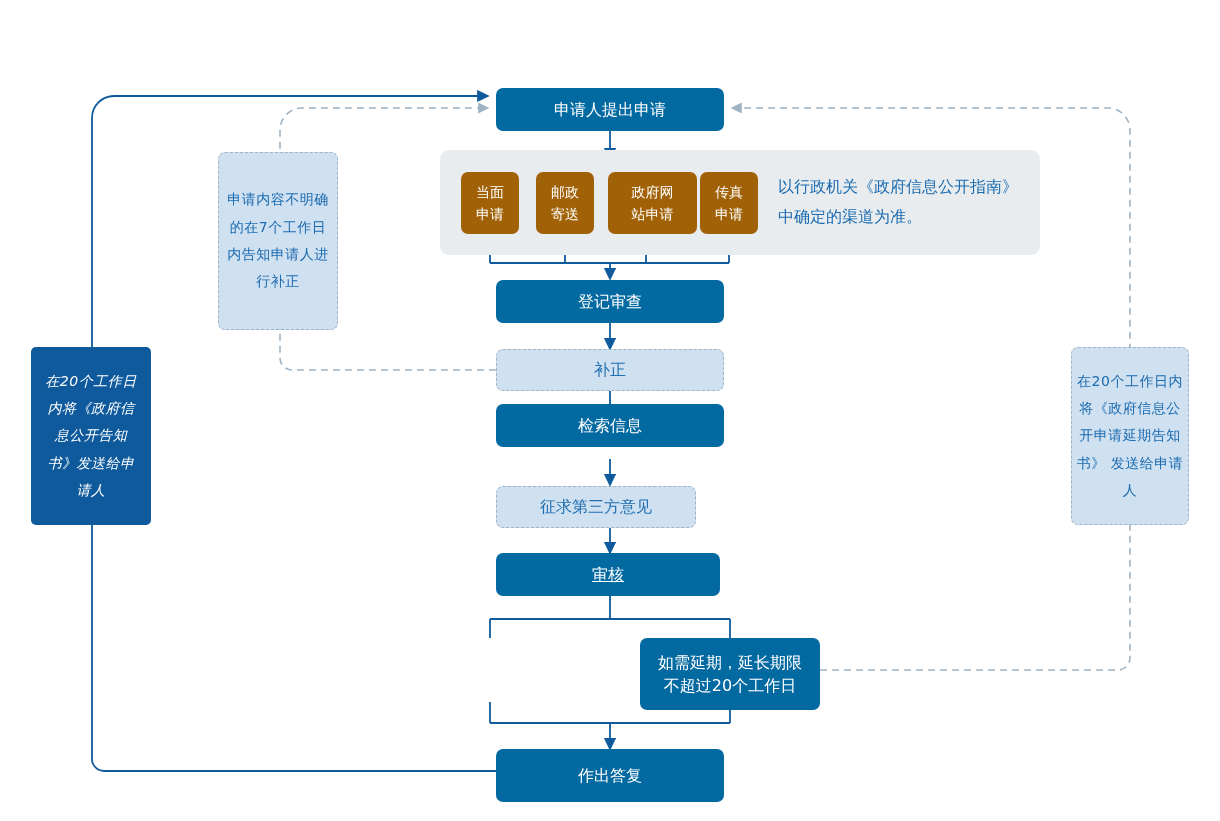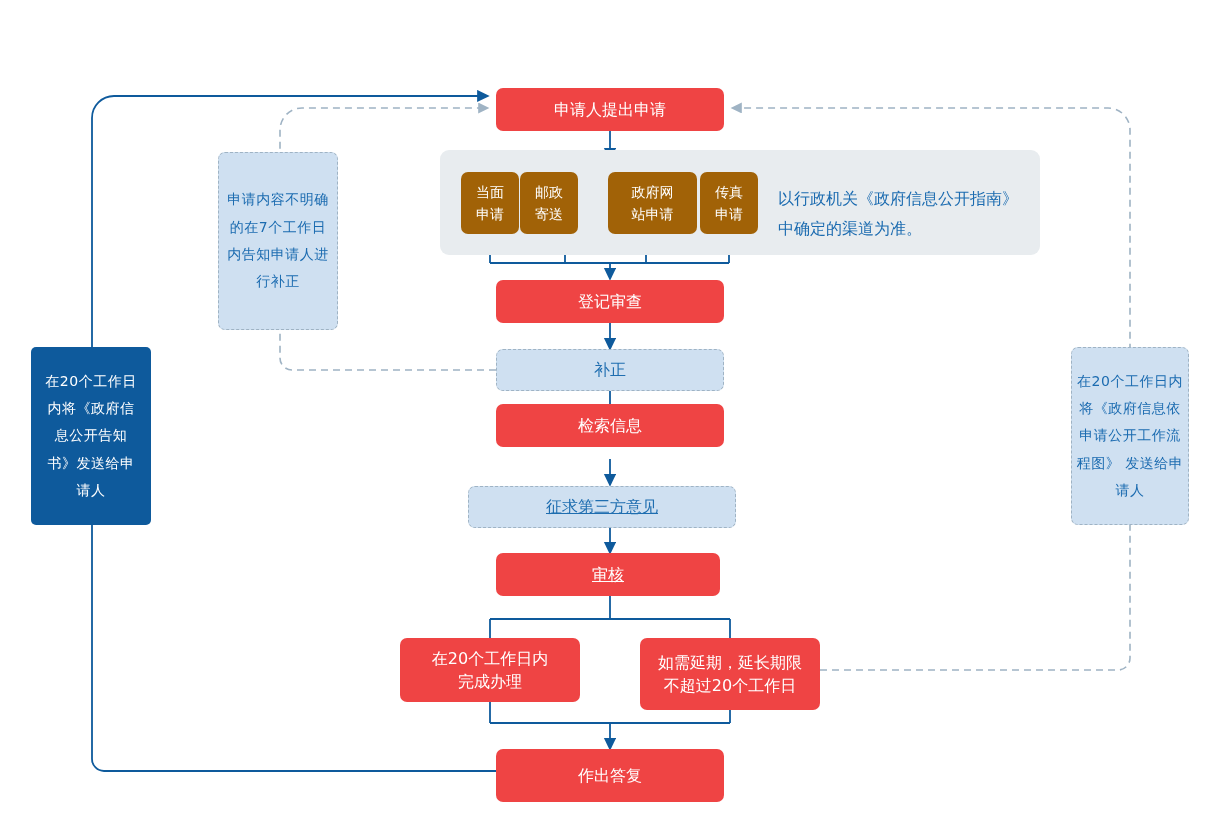--- a/index.html
+++ b/index.html
@@ -41,21 +41,21 @@
     display: flex;
     align-items: center;
     justify-content: center;
     text-align: center;
     box-sizing: border-box;
     border-radius: 7px;
     line-height: 1.45;
     white-space: pre-line;
   }
   .node.primary {
-    background: #ef4444;
+    background: #0369a1;
     color: #ffffff;
     font-size: 16px;
   }
   .node.soft {
     background: #cfe0f1;
     color: #1f6eb0;
     border: 1px dashed #9fb3c4;
     font-size: 16px;
   }
   .node.note-soft {
@@ -149,51 +149,49 @@
     <g stroke="#9fb3c4" stroke-width="1.6" stroke-dasharray="7 5" fill="none">
 
       <path d="M496,370 L292,370 A12,12 0 0 1 280,358 L280,130 A22,22 0 0 1 302,108 L487,108" marker-end="url(#arrowDash)"></path>
 
       <path d="M820,670 L1118,670 A12,12 0 0 0 1130,658 L1130,130 A22,22 0 0 0 1108,108 L733,108" marker-end="url(#arrowDash)"></path>
     </g>
   </svg>
 
   <div class="panel" style="left:440px; top:150px; width:600px; height:105px;"></div>
 
-  <div class="panel-note" style="left:778px; top:172px; width:270px;margin-top:12px;">以行政机关《政府信息公开指南》
+  <div class="panel-note" style="left:778px; top:172px; width:270px;">以行政机关《政府信息公开指南》
 中确定的渠道为准。</div>
 
   <div class="node primary" style="left:496px; top:88px; width:228px; height:43px;">申请人提出申请</div>
 
   <div class="node channel" style="left:461px; top:172px; width:58px; height:62px;">当面
 申请</div>
-  <div class="node channel" style="left:520px; top:172px; width:58px; height:62px;">邮政
+  <div class="node channel" style="left:536px; top:172px; width:58px; height:62px;">邮政
 寄送</div>
   <div class="node channel" style="left:608px; top:172px; width:89px; height:62px;">政府网
 站申请</div>
   <div class="node channel" style="left:700px; top:172px; width:58px; height:62px;">传真
 申请</div>
 
   <div class="node soft" style="left:496px; top:349px; width:228px; height:42px;">补正</div>
 
   <div class="node primary" style="left:496px; top:280px; width:228px; height:43px;">登记审查</div>
 
   <div class="node primary" style="left:496px; top:404px; width:228px; height:43px;">检索信息</div>
 
-  <div class="node soft" style="left:468px; top:486px; width:268px; height:42px;text-decoration:underline;">征求第三方意见</div>
+  <div class="node soft" style="left:496px; top:486px; width:200px; height:42px;">征求第三方意见</div>
 
   <div class="node primary" style="left:496px; top:553px; width:224px; height:43px;text-decoration:underline;">审核</div>
 
-  <div class="node primary" style="left:400px; top:638px; width:180px; height:64px;">在20个工作日内
-完成办理</div>
 
   <div class="node primary" style="left:640px; top:638px; width:180px; height:72px;">如需延期，延长期限
 不超过20个工作日</div>
 
   <div class="node primary" style="left:496px; top:749px; width:228px; height:53px;">作出答复</div>
 
   <div class="node note-soft" style="left:218px; top:152px; width:120px; height:178px;">申请内容不明确的在7个工作日内告知申请人进行补正</div>
 
-  <div class="node note-dark" style="left:31px; top:347px; width:120px; height:178px;">在20个工作日内将《政府信息公开告知书》发送给申请人</div>
+  <div class="node note-dark" style="left:31px; top:347px; width:120px; height:178px;font-style:italic;">在20个工作日内将《政府信息公开告知书》发送给申请人</div>
 
-  <div class="node note-soft" style="left:1071px; top:347px; width:118px; height:178px;">在20个工作日内将《政府信息依申请公开工作流程图》 发送给申请人</div>
+  <div class="node note-soft" style="left:1071px; top:347px; width:118px; height:178px;">在20个工作日内将《政府信息公开申请延期告知书》 发送给申请人</div>
 
 </div>
 
 </body></html>

